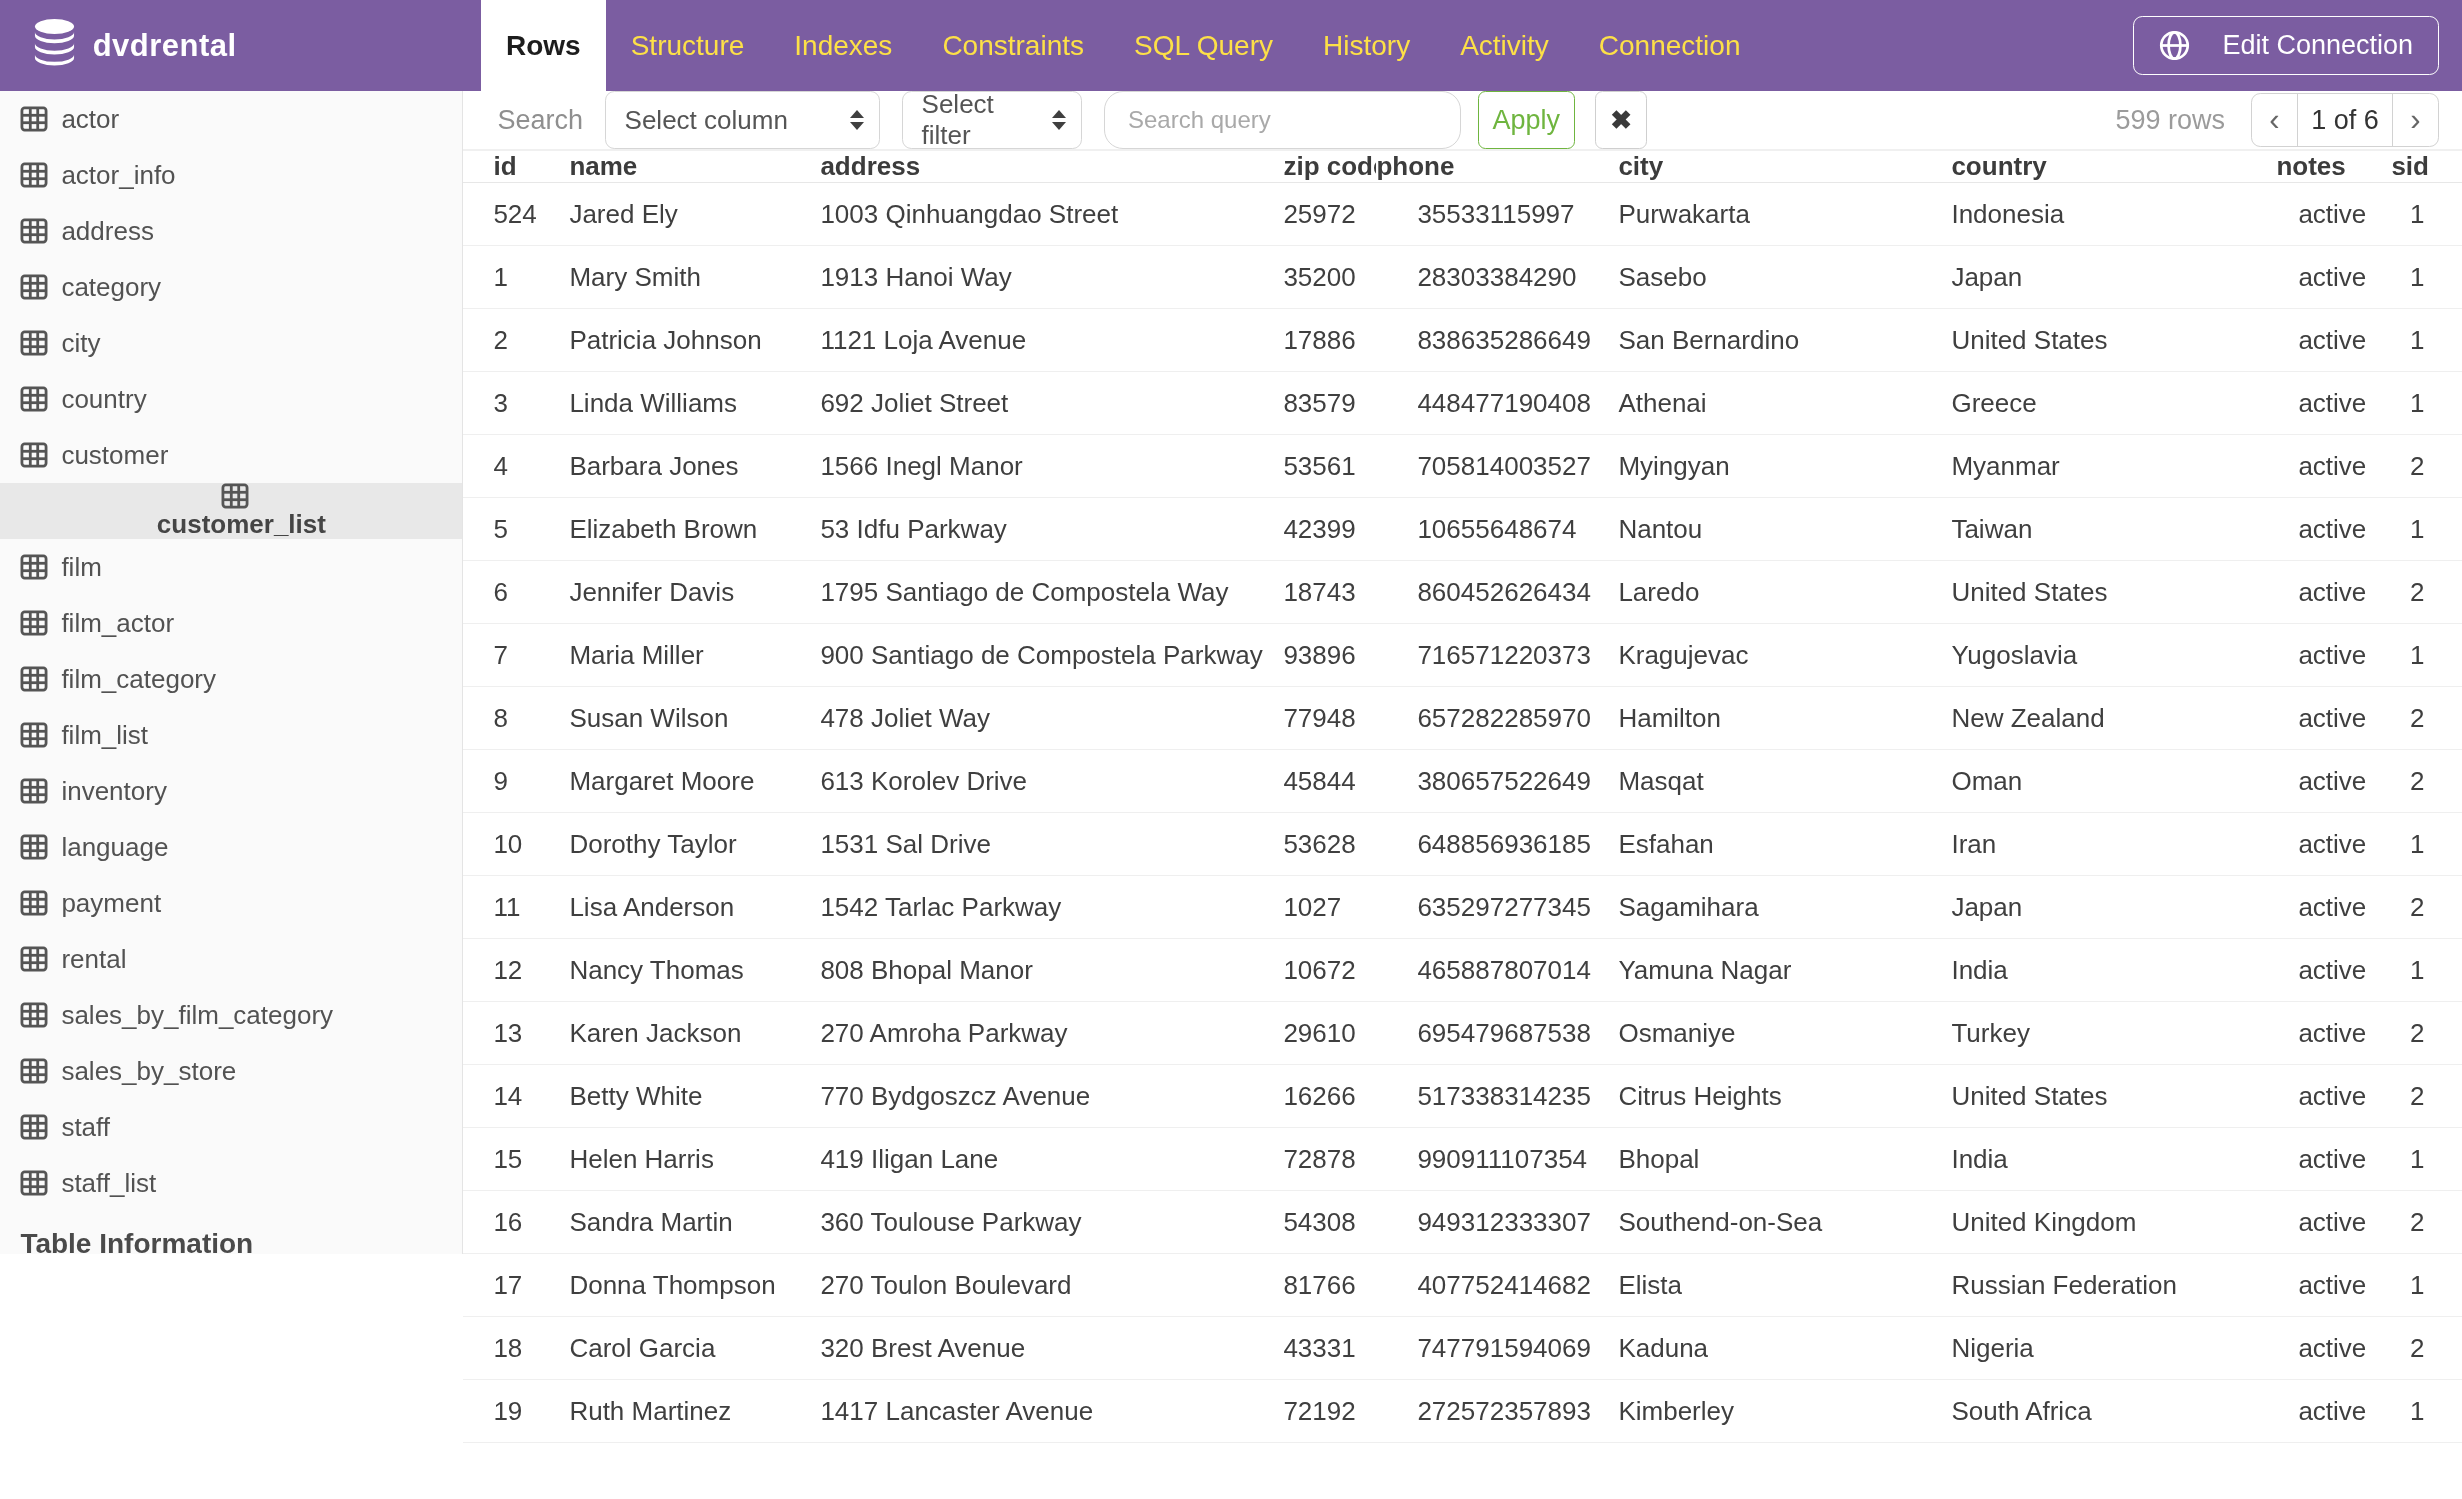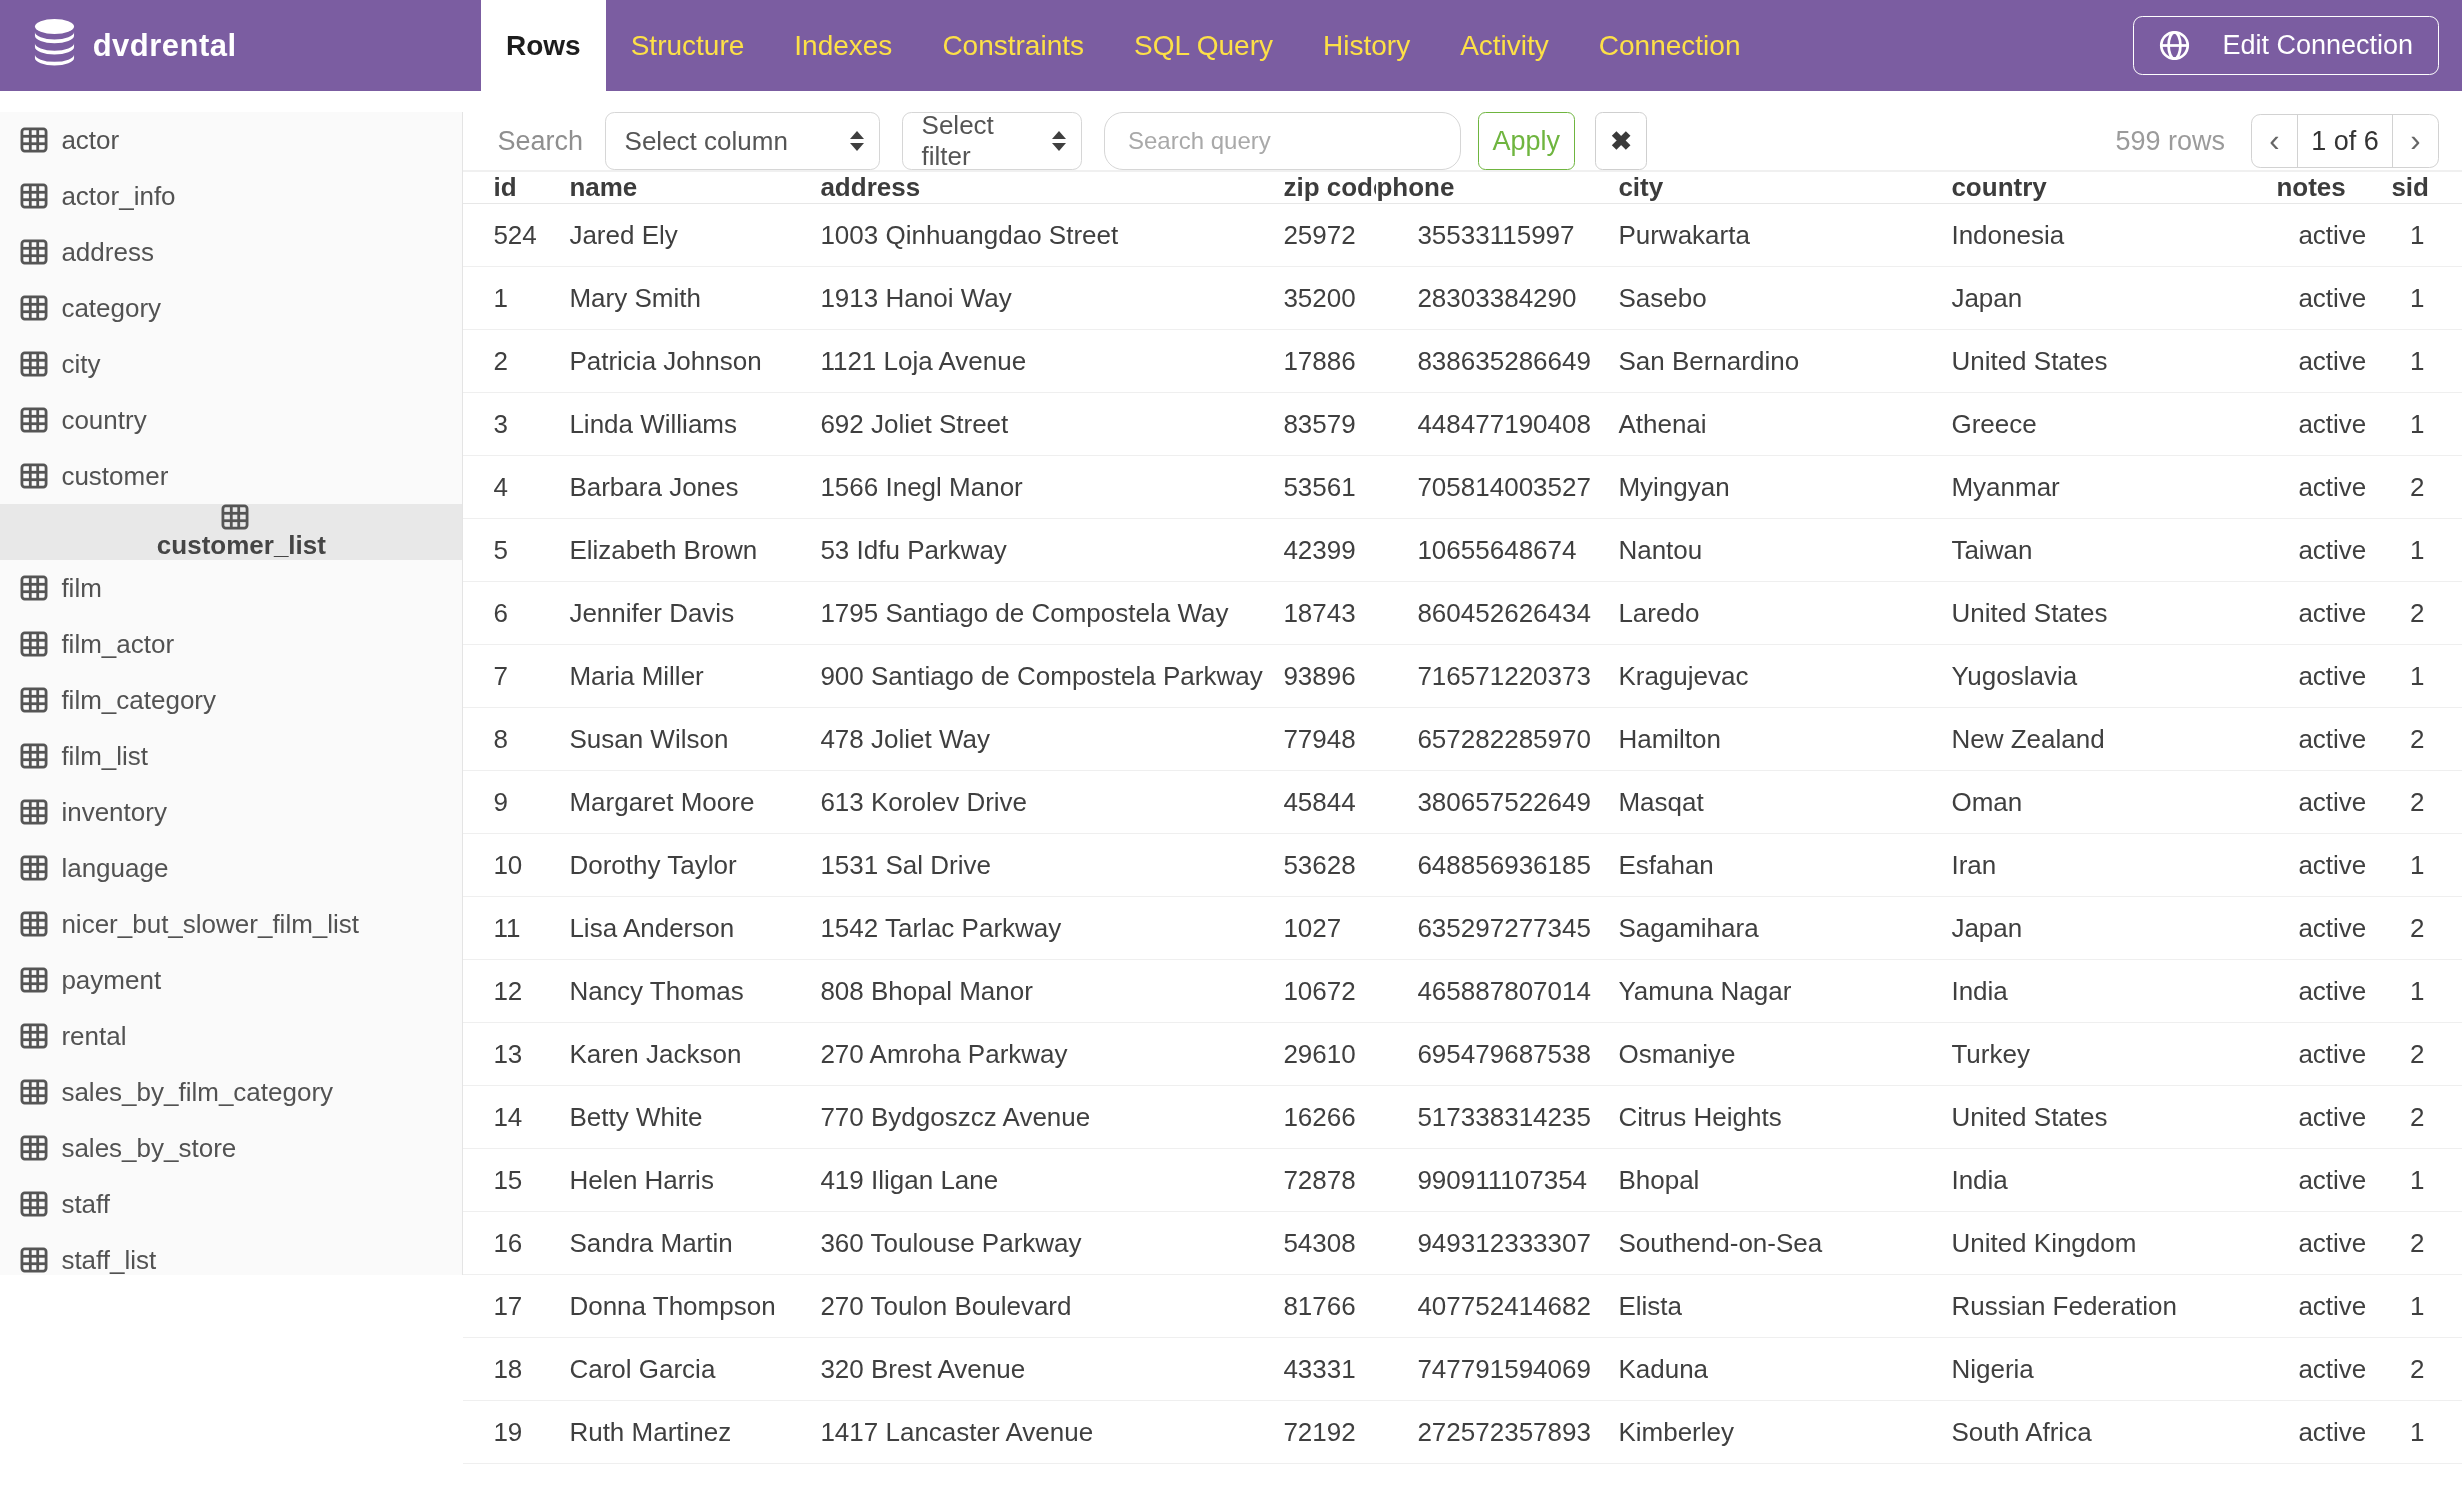--- a/index.html
+++ b/index.html
@@ -13,21 +13,21 @@
   .logo-title { color:#fff; font-size:31px; font-weight:bold; letter-spacing:0.5px; }
   .tabs { display:flex; align-items:stretch; }
   .tab { display:flex; align-items:center; padding:0 25px; font-size:28px; color:#fde047; cursor:default; }
   .tab.is-active { background:#fff; color:#1d1d1d; font-weight:600; }
   .edit-conn { position:absolute; right:23px; top:16px; height:59px; display:flex; align-items:center;
                gap:32px; border:1.9px solid #fff; border-radius:9.3px; padding:0 25px; color:#fff; font-size:27px;
                background:transparent; }
   .globe-icon { width:31px; height:31px; }
 
   
-  .main { display:flex; height:1163px;margin-top:21px; }
+  .main { display:flex; height:1163px; }
   .sidebar { width:466px; background:#FAFAFA; border-right:0.9px solid #E4E4E4; overflow:hidden; }
   .content { flex:1; display:flex; flex-direction:column; background:#fff; }
 
   
   .table-list { padding-top:0; }
   .side-item { height:56px; display:flex; align-items:center; padding-left:20.4px; font-size:26px; color:#525252; }
   .side-item .tbl-icon { width:28px; height:26px; margin-right:13px; flex:0 0 auto; }
   .side-item.is-active { background:#E8E8E8; font-weight:bold; color:#454545;flex-direction:column; }
   .tinfo-title { margin-top:11px; padding-left:20.4px; font-size:28px; font-weight:bold; color:#4A4A4A; height:43px;
                  display:flex; align-items:center; }
@@ -285,30 +285,20 @@
           <svg class="tbl-icon" viewBox="0 0 30 28">
             <rect x="2" y="2" width="26" height="24" rx="3" fill="none" stroke="#555" stroke-width="3"></rect>
             <line x1="2" y1="10" x2="28" y2="10" stroke="#555" stroke-width="3"></line>
             <line x1="2" y1="18" x2="28" y2="18" stroke="#555" stroke-width="3"></line>
             <line x1="11" y1="2" x2="11" y2="26" stroke="#555" stroke-width="3"></line>
             <line x1="19" y1="2" x2="19" y2="26" stroke="#555" stroke-width="3"></line>
           </svg>
           <span>language</span>
         </div>
 
-        <div class="side-item">
-          <svg class="tbl-icon" viewBox="0 0 30 28">
-            <rect x="2" y="2" width="26" height="24" rx="3" fill="none" stroke="#555" stroke-width="3"></rect>
-            <line x1="2" y1="10" x2="28" y2="10" stroke="#555" stroke-width="3"></line>
-            <line x1="2" y1="18" x2="28" y2="18" stroke="#555" stroke-width="3"></line>
-            <line x1="11" y1="2" x2="11" y2="26" stroke="#555" stroke-width="3"></line>
-            <line x1="19" y1="2" x2="19" y2="26" stroke="#555" stroke-width="3"></line>
-          </svg>
-          <span>nicer_but_slower_film_list</span>
-        </div>
 
         <div class="side-item">
           <svg class="tbl-icon" viewBox="0 0 30 28">
             <rect x="2" y="2" width="26" height="24" rx="3" fill="none" stroke="#555" stroke-width="3"></rect>
             <line x1="2" y1="10" x2="28" y2="10" stroke="#555" stroke-width="3"></line>
             <line x1="2" y1="18" x2="28" y2="18" stroke="#555" stroke-width="3"></line>
             <line x1="11" y1="2" x2="11" y2="26" stroke="#555" stroke-width="3"></line>
             <line x1="19" y1="2" x2="19" y2="26" stroke="#555" stroke-width="3"></line>
           </svg>
           <span>payment</span>

